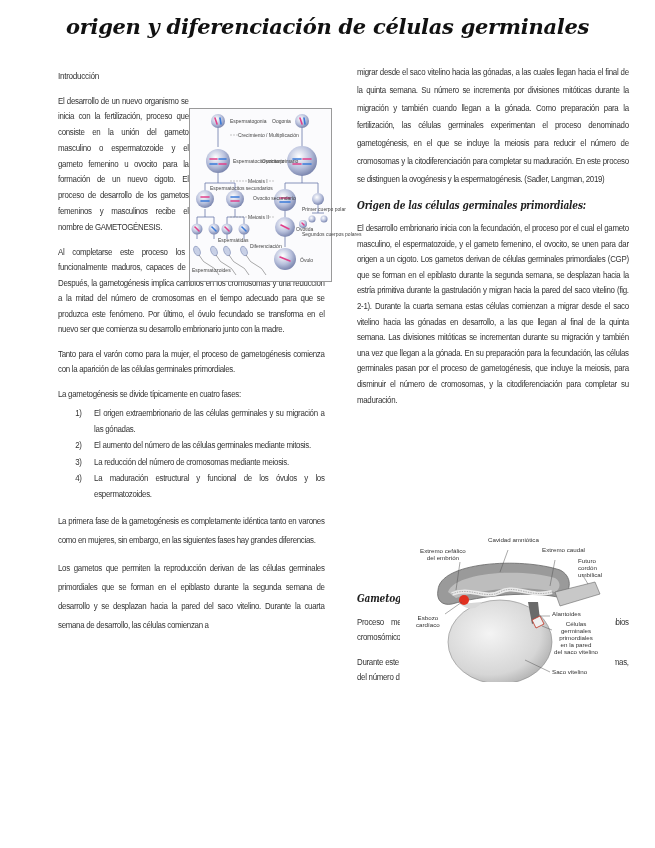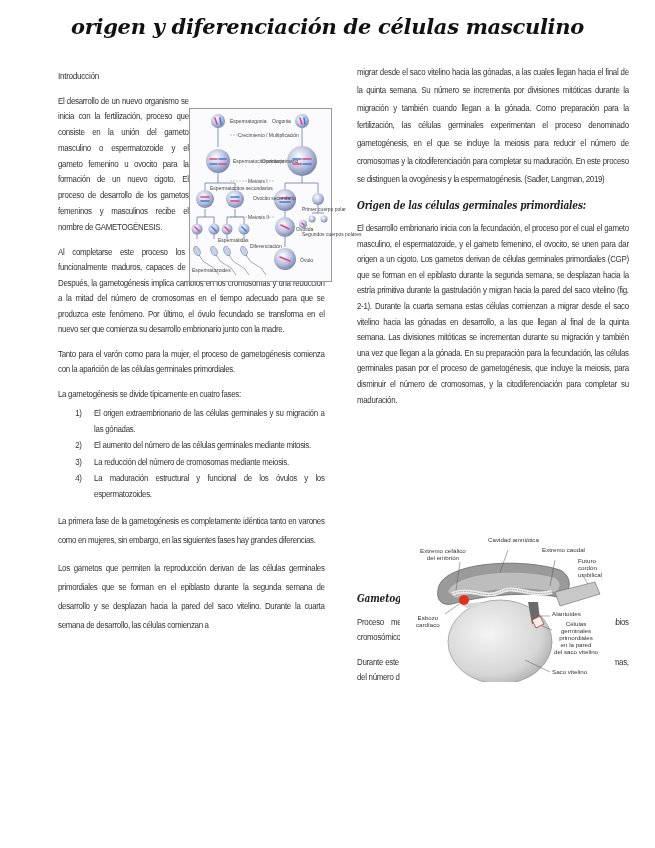--- a/index.html
+++ b/index.html
@@ -42,21 +42,21 @@
   .fig2 {
     position: absolute; left: 400px; top: 532px; width: 215px; height: 150px;
     background: #ffffff;
   }
   .fig-label { position: absolute; font-size: 5px; color: #444; white-space: nowrap; line-height: 6px; }
   .fig2 .fig-label { font-size: 6.2px; line-height: 7px; color: #333; }
 </style>
 </head>
 <body>
 
-<div class="title">origen y diferenciación de células masculino</div>
+<div class="title">origen y diferenciación de células germinales</div>
 
 <div class="col left-col">
   <div class="intro-heading">Introducción</div>
   <div class="intro-wrap">
     <p class="intro-text">El desarrollo de un nuevo organismo se inicia con la fertilización, proceso que consiste en la unión del gameto masculino o espermatozoide y el gameto femenino u ovocito para la formación de un nuevo cigoto. El proceso de desarrollo de los gametos femeninos y masculinos recibe el nombre de GAMETOGÉNESIS.</p>
   </div>
   <p>Al completarse este proceso los gametos serán morfológicamente y funcionalmente maduros, capaces de participar en el proceso de fertilización. Después, la gametogénesis implica cambios en los cromosomas y una reducción a la mitad del número de cromosomas en el tiempo adecuado para que se produzca este fenómeno. Por último, el óvulo fecundado se transforma en el nuevo ser que comienza su desarrollo embrionario junto con la madre.</p>
   <p>Tanto para el varón como para la mujer, el proceso de gametogénesis comienza con la aparición de las células germinales primordiales.</p>
   <p style="margin-bottom:4px">La gametogénesis se divide típicamente en cuatro fases:</p>
   <ol class="stages">

